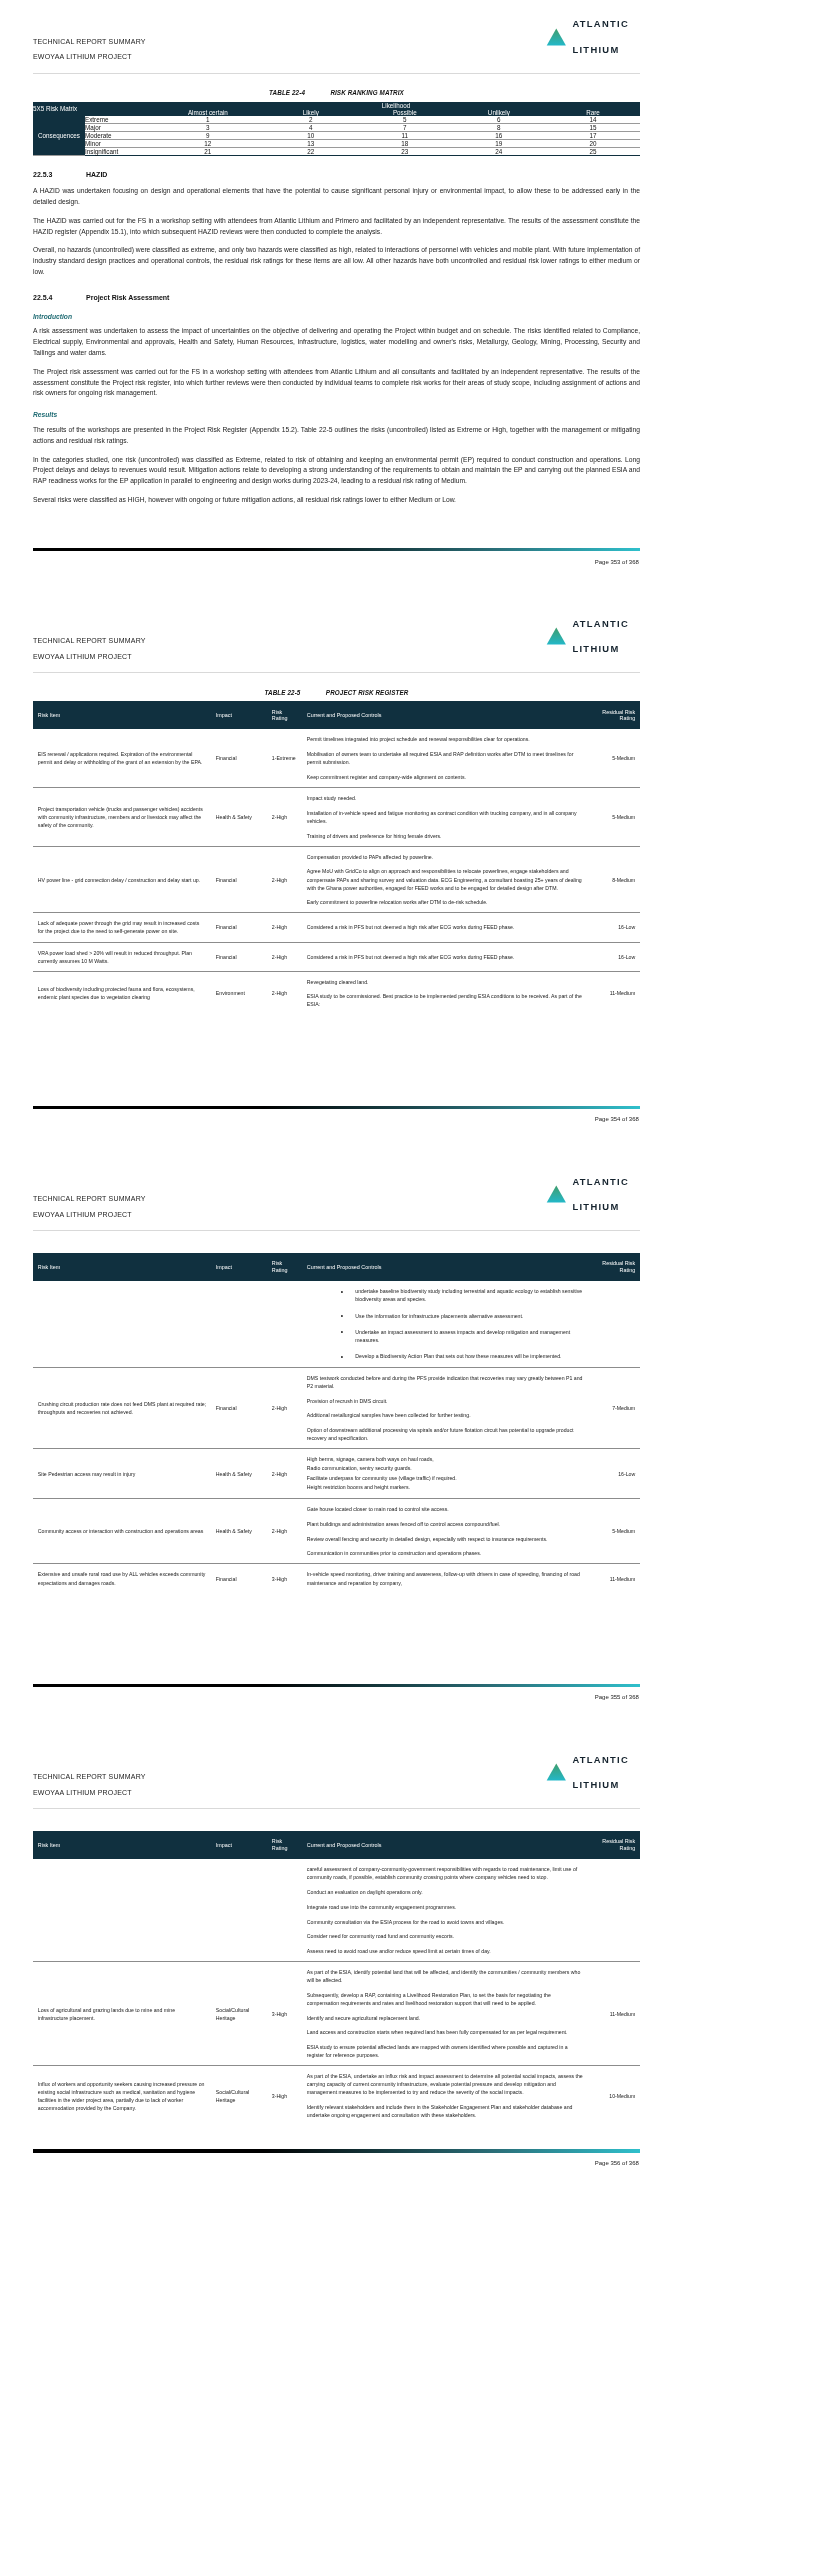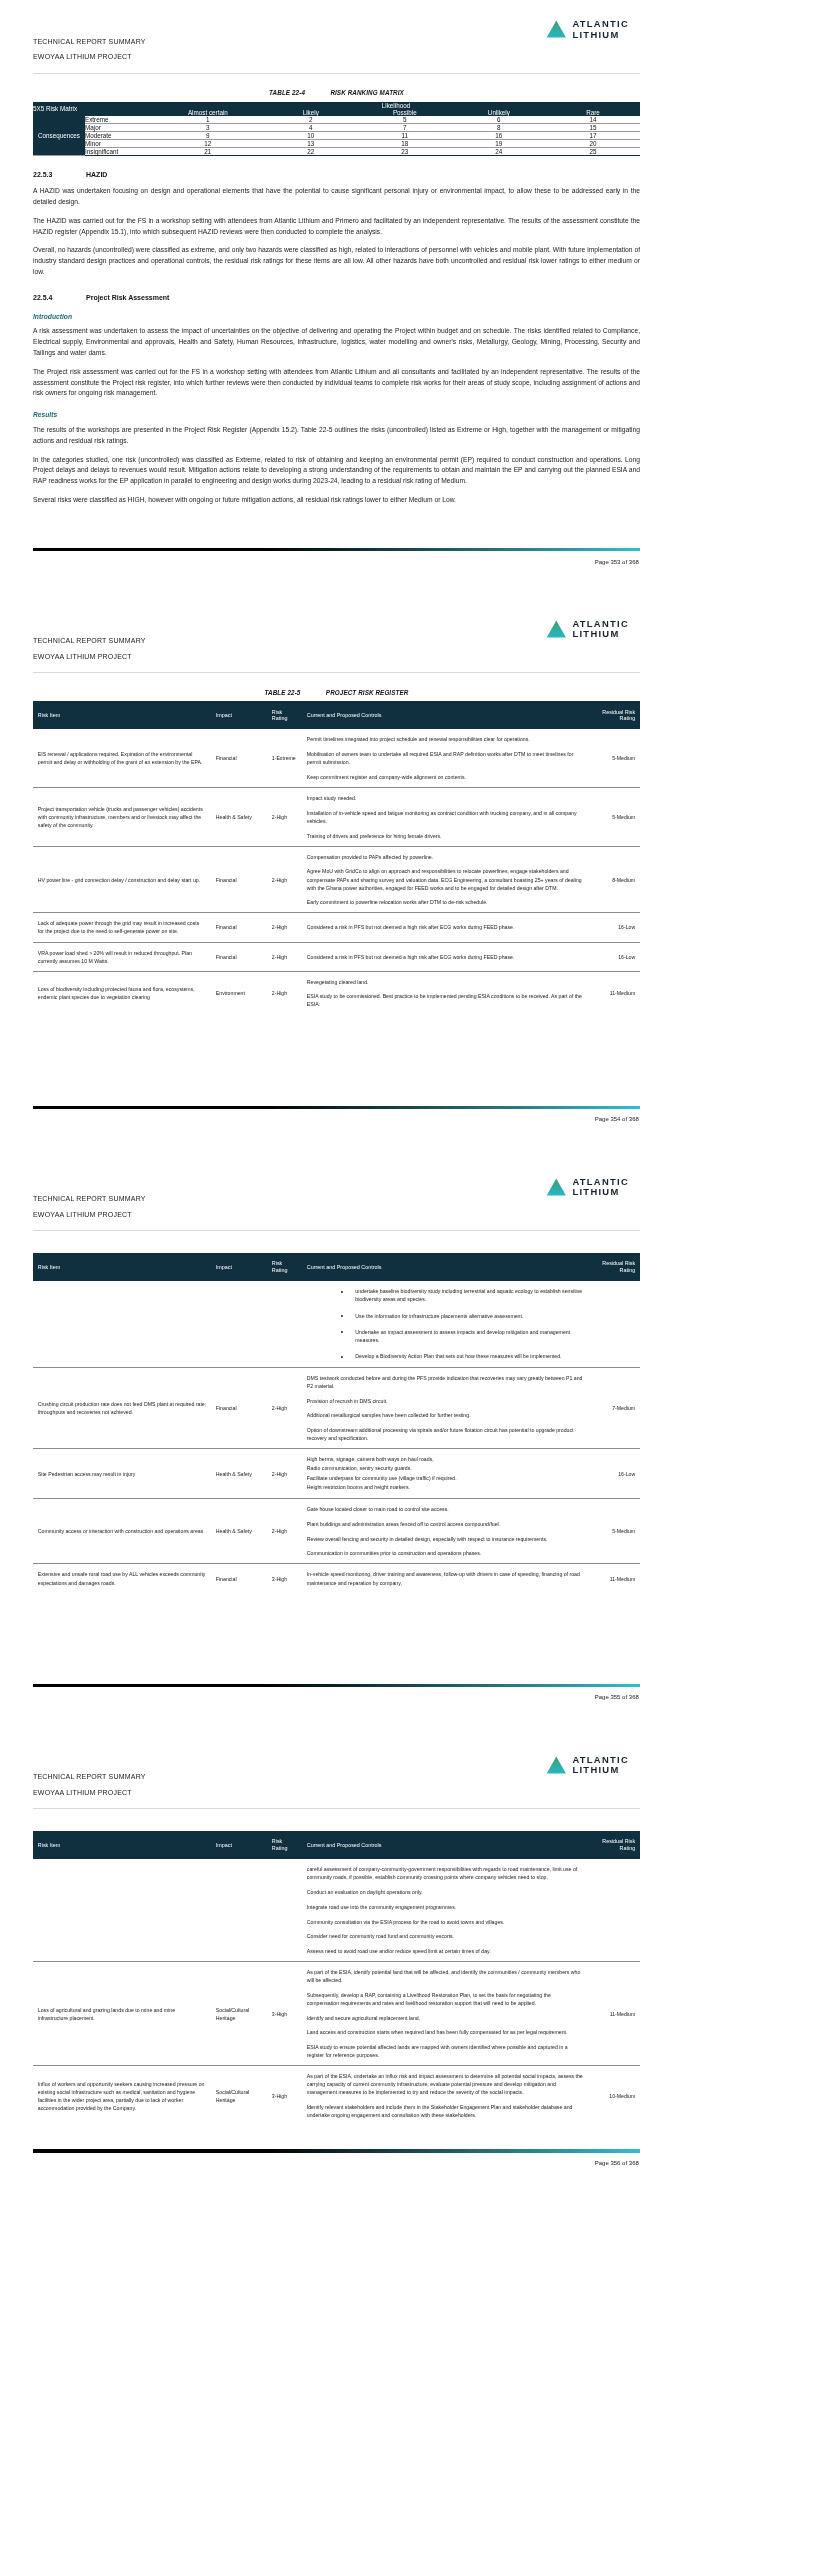--- a/index.html
+++ b/index.html
@@ -46,21 +46,21 @@
   .logo-text {
     display: flex; flex-direction: column;
     line-height: 1.0;
   }
   .logo-text span {
     font-size: 9.4px;
     font-weight: 700;
     letter-spacing: 1.3px;
     color: #15232e;
   }
-  .logo-text span.l2 { margin-top: 1px; }
+  .logo-text span.l2 { margin-top: 16px; }
 
   .hdr-rule {
     border-top: 0.6px solid #d9d9d9;
     margin: 3.6px 0 0 0;
   }
 
   
   .tbl-caption {
     display: flex;
     justify-content: center;

